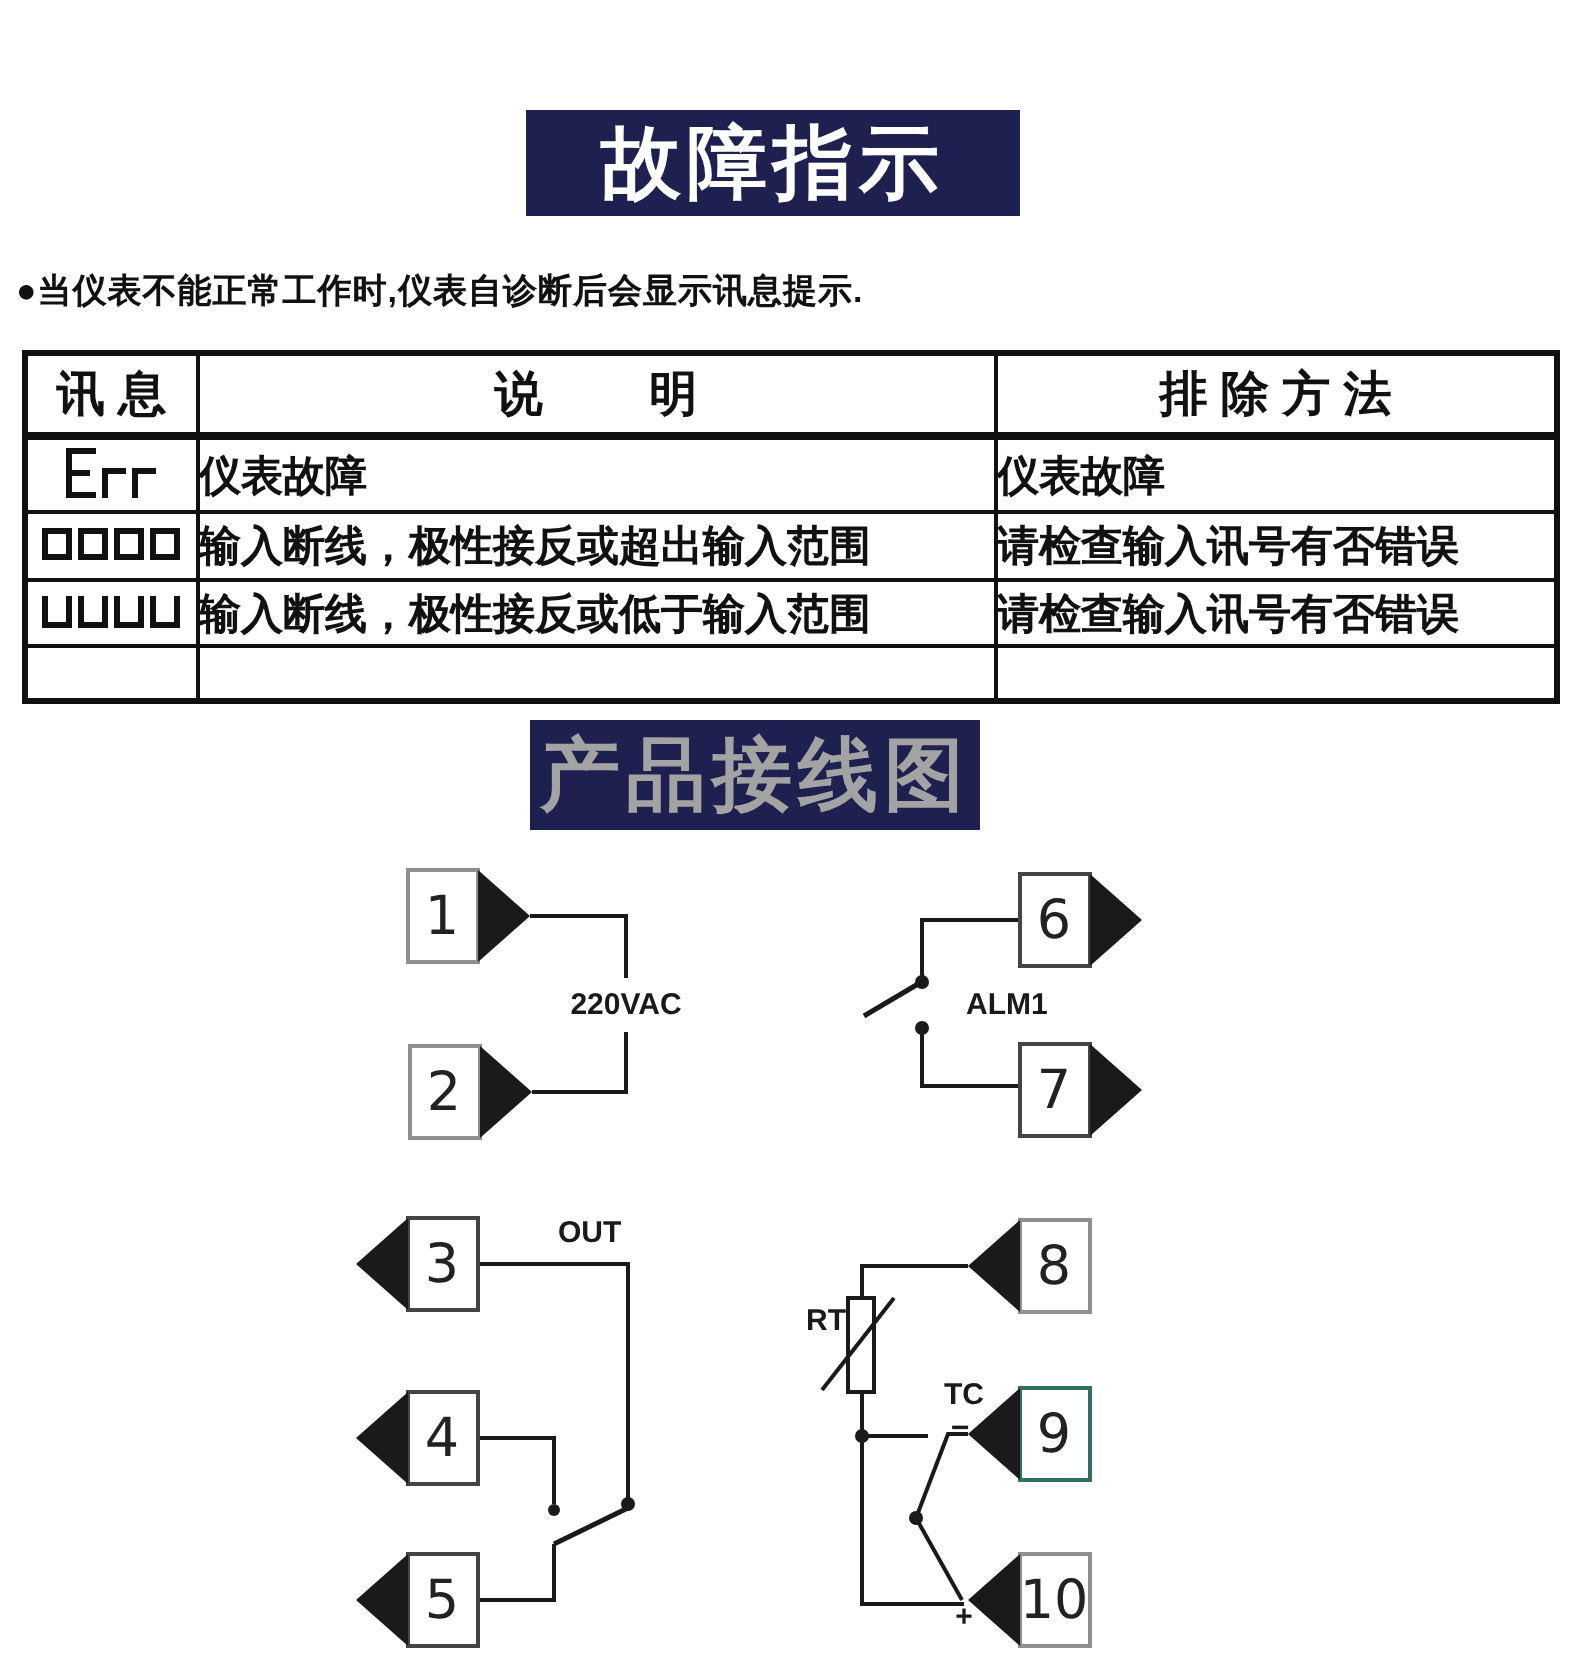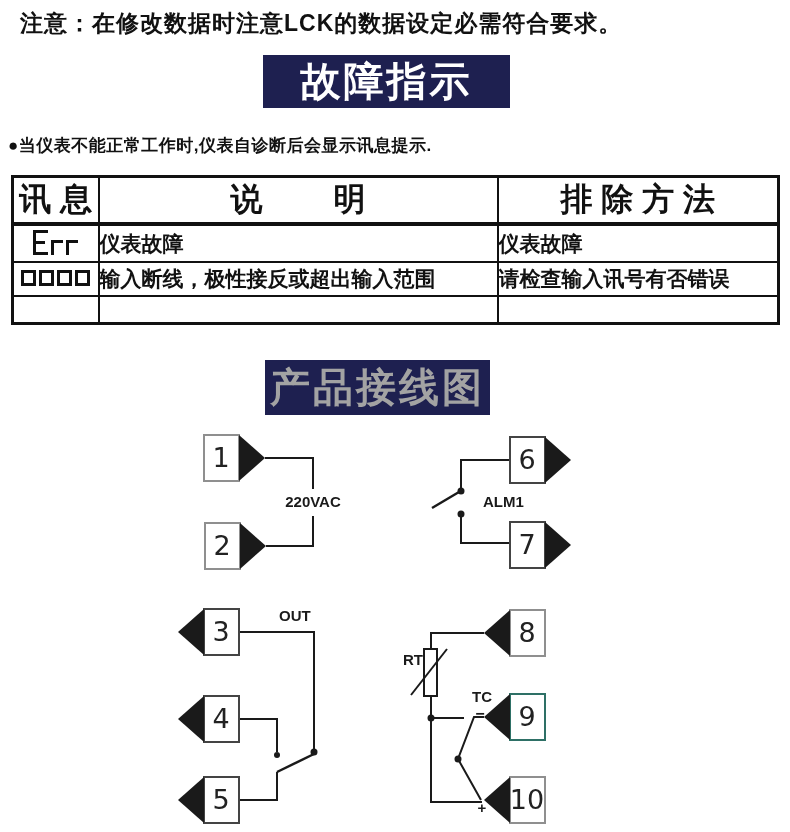--- a/index.html
+++ b/index.html
@@ -11,21 +11,21 @@
 
   .banner{position:absolute;display:flex;align-items:center;justify-content:center;
           color:#fff;font-size:40px;font-weight:700;letter-spacing:3px;}
   .banner1{left:263px;top:55px;width:247px;height:53px;}
   .banner2{left:265px;top:360px;width:225px;height:55px;}
 
   table.fault{position:absolute;left:11px;top:175px;width:766px;border-collapse:collapse;
               table-layout:fixed;}
   table.fault th, table.fault td{border:2px solid #111;padding:0;overflow:hidden;}
   table.fault{border:3px solid #111;}
-  table.fault thead th{border-bottom:4px solid #111;font-size:32px;font-weight:bold;
+  table.fault thead th{border-bottom:4px solid #111;font-size:24px;font-weight:bold;
                        text-align:center;height:38px;white-space:pre;margin-left:44px;}
   table.fault td{font-size:21px;font-weight:bold;}
   td.desc, td.remedy{padding-left:9px;text-align:left;white-space:nowrap;margin-top:22px;}
   tr.r1 td{height:32px;} tr.r2 td{height:32px;font-family:Liberation Serif, serif;} tr.r3 td{height:31px;} tr.r4 td{height:25px;}
 
   .lcd{display:flex;align-items:flex-end;justify-content:center;gap:3px;padding:4px 0 6px 0;}
   .g{display:inline-block;box-sizing:border-box;}
   .g-E{width:15px;height:25px;border:3px solid #111;border-right:none;position:relative;}
   .g-E::after{content:"";position:absolute;left:0;top:8px;width:9px;height:3px;background:#111;}
   .g-r{width:12px;height:15px;border-left:3px solid #111;border-top:3px solid #111;}
@@ -39,21 +39,20 @@
   .tbox{fill:#ffffff;stroke-width:2;}
   .tnum{font-family:"DejaVu Sans", sans-serif;font-size:27px;fill:#222;text-anchor:middle;}
   .wlabel{font-family:"Liberation Sans", sans-serif;font-size:15px;font-weight:bold;fill:#1a1a1a;}
   .dot{fill:#1a1a1a;}
 </style>
 </head>
 <body>
 
 <div id="page">
 
-  <div class="note">注意：在修改数据时注意LCK的数据设定必需符合要求。</div>
 
   <div class="banner banner1" style="background: rgb(30, 32, 80); color: rgb(255, 255, 255);">
     <span>故障指示</span>
   </div>
 
   <div class="bullet">●当仪表不能正常工作时,仪表自诊断后会显示讯息提示.</div>
 
   <table class="fault">
     <colgroup>
         <col style="width:86px">
@@ -84,20 +83,32 @@
             <div class="lcd">
               <span class="g g-o"></span>
               <span class="g g-o"></span>
               <span class="g g-o"></span>
               <span class="g g-o"></span>
             </div>
           </td>
         <td class="desc">输入断线，极性接反或超出输入范围</td>
         <td class="remedy">请检查输入讯号有否错误</td>
       </tr>
+      <tr class="r3">
+        <td>
+            <div class="lcd">
+              <span class="g g-u"></span>
+              <span class="g g-u"></span>
+              <span class="g g-u"></span>
+              <span class="g g-u"></span>
+            </div>
+          </td>
+        <td class="desc">输入断线，极性接反或低于输入范围</td>
+        <td class="remedy">请检查输入讯号有否错误</td>
+      </tr>
       <tr class="r4">
         <td></td>
         <td class="desc"></td>
         <td class="remedy"></td>
       </tr>
     </tbody>
   </table>
 
   <div class="banner banner2" style="background: rgb(30, 32, 80); color: #a3a3a3;">
     <span>产品接线图</span>

